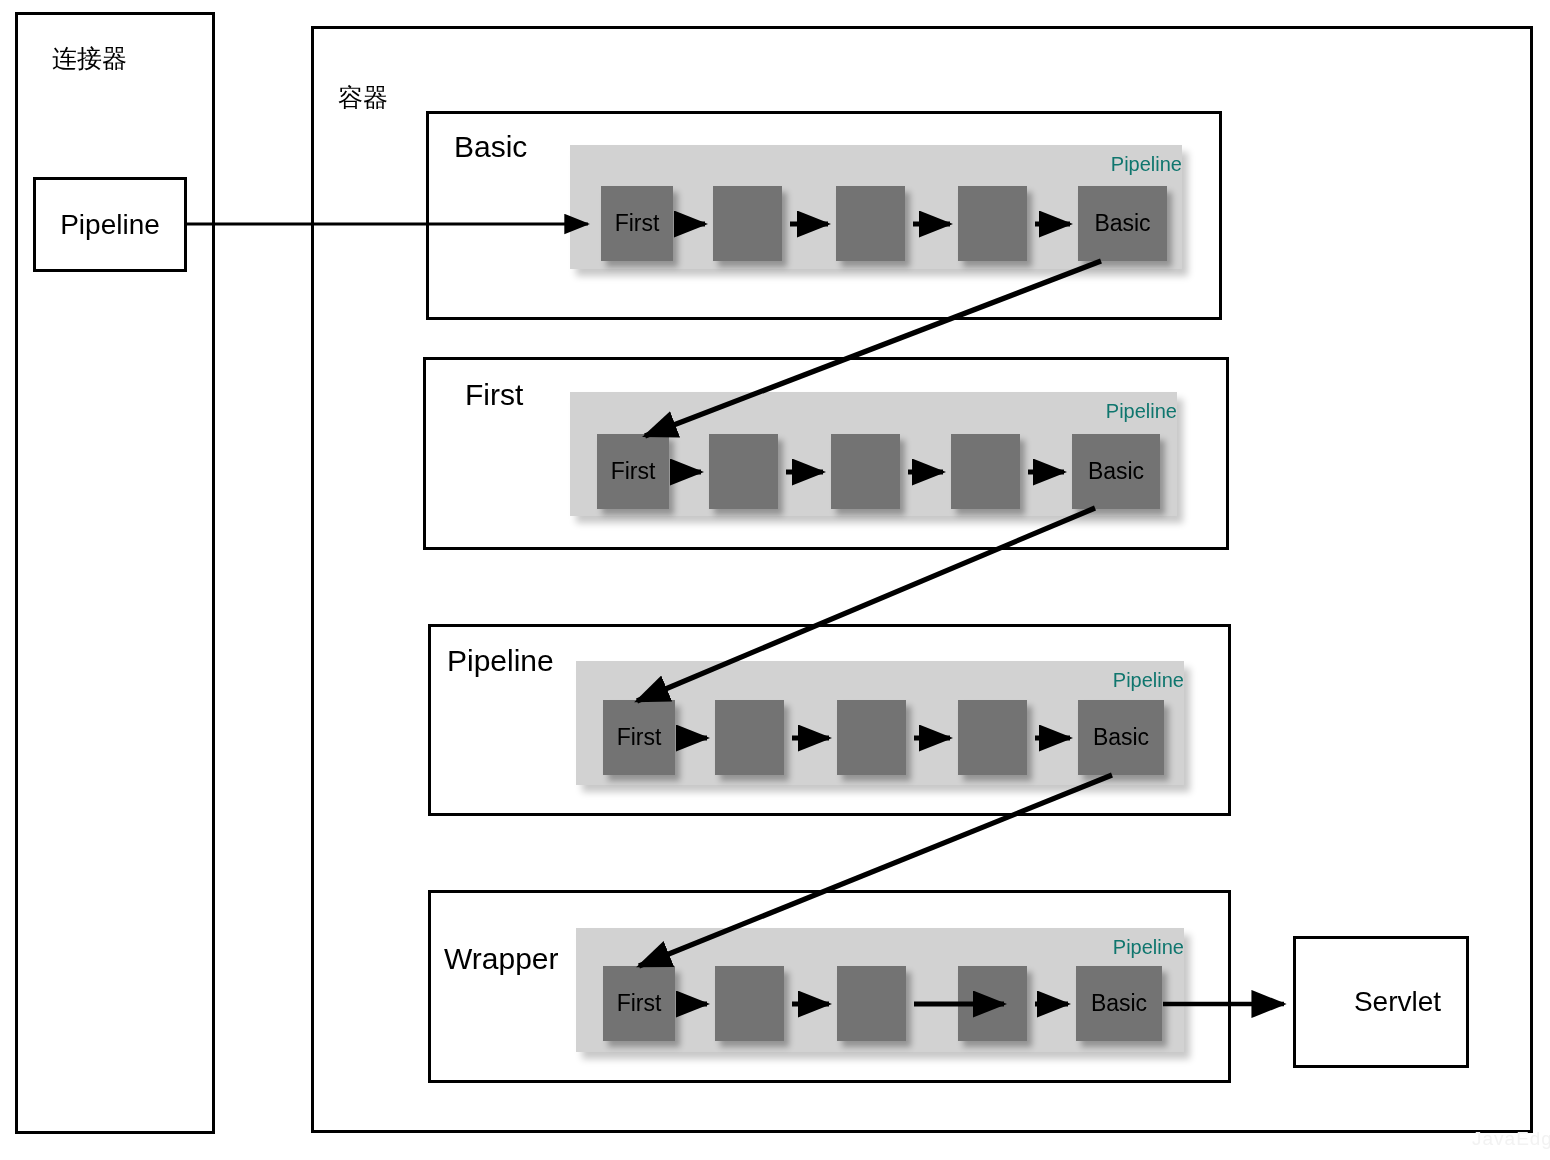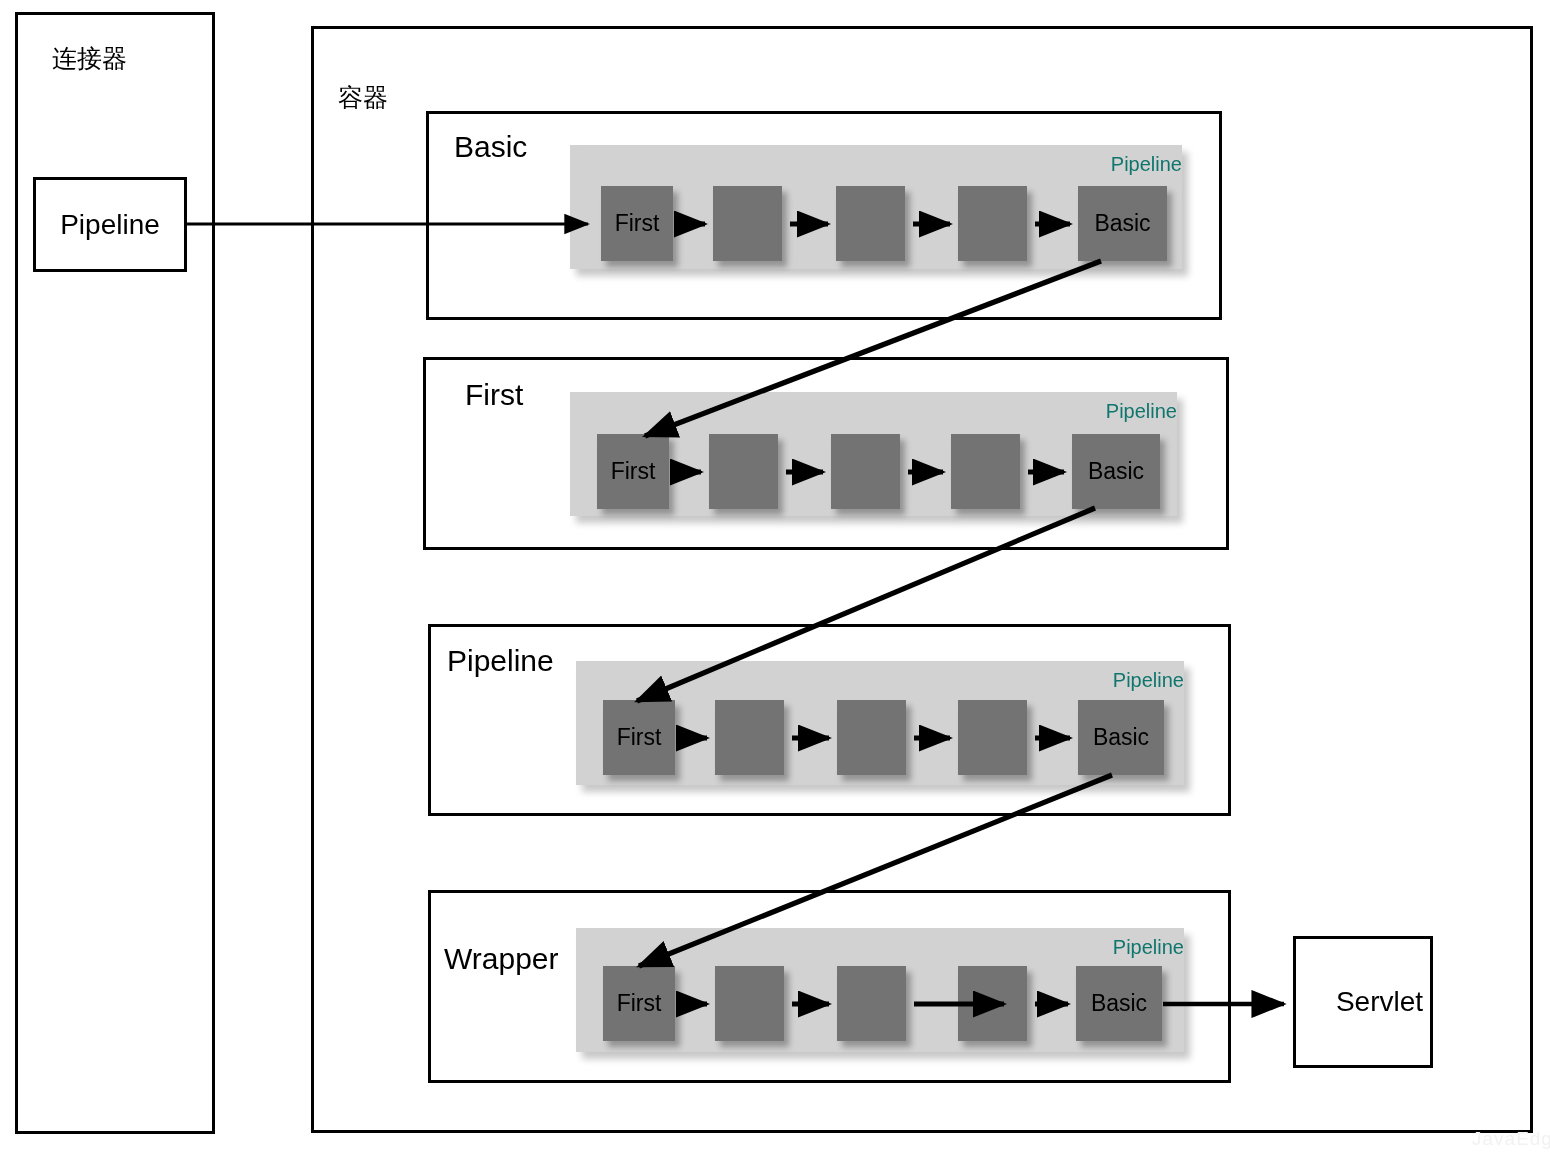--- a/index.html
+++ b/index.html
@@ -79,21 +79,21 @@
   <div class="layer-title" style="left:444px;top:930px;margin-top:12px;">Wrapper</div>
   <div class="pipeline" style="left:576px;top:928px;width:608px;height:124px;">
     <div class="pipeline-label">Pipeline</div>
   </div>
   <div class="valve" style="left:603px;top:966px;width:72px;height:75px;">First</div>
   <div class="valve" style="left:715px;top:966px;width:69px;height:75px;"></div>
   <div class="valve" style="left:837px;top:966px;width:69px;height:75px;"></div>
   <div class="valve" style="left:958px;top:966px;width:69px;height:75px;"></div>
   <div class="valve" style="left:1076px;top:966px;width:86px;height:75px;">Basic</div>
 
-  <div class="simple-box" style="left:1293px;top:936px;width:140px;height:132px;padding-left:33px;">Servlet</div>
+  <div class="simple-box" style="left:1293px;top:936px;width:176px;height:132px;padding-left:33px;">Servlet</div>
 
   <svg class="overlay" viewBox="0 0 1550 1160" xmlns="http://www.w3.org/2000/svg">
     <defs>
       <marker id="ah" markerWidth="9" markerHeight="9" refX="7.4" refY="3.2" orient="auto" markerUnits="strokeWidth">
         <path d="M0,0 L8,3.2 L0,6.4 z" fill="#000"></path>
       </marker>
       <marker id="ahbig" markerWidth="7.5" markerHeight="7.5" refX="6.2" refY="2.7" orient="auto" markerUnits="strokeWidth">
         <path d="M0,0 L6.8,2.7 L0,5.4 z" fill="#000"></path>
       </marker>
     </defs>

